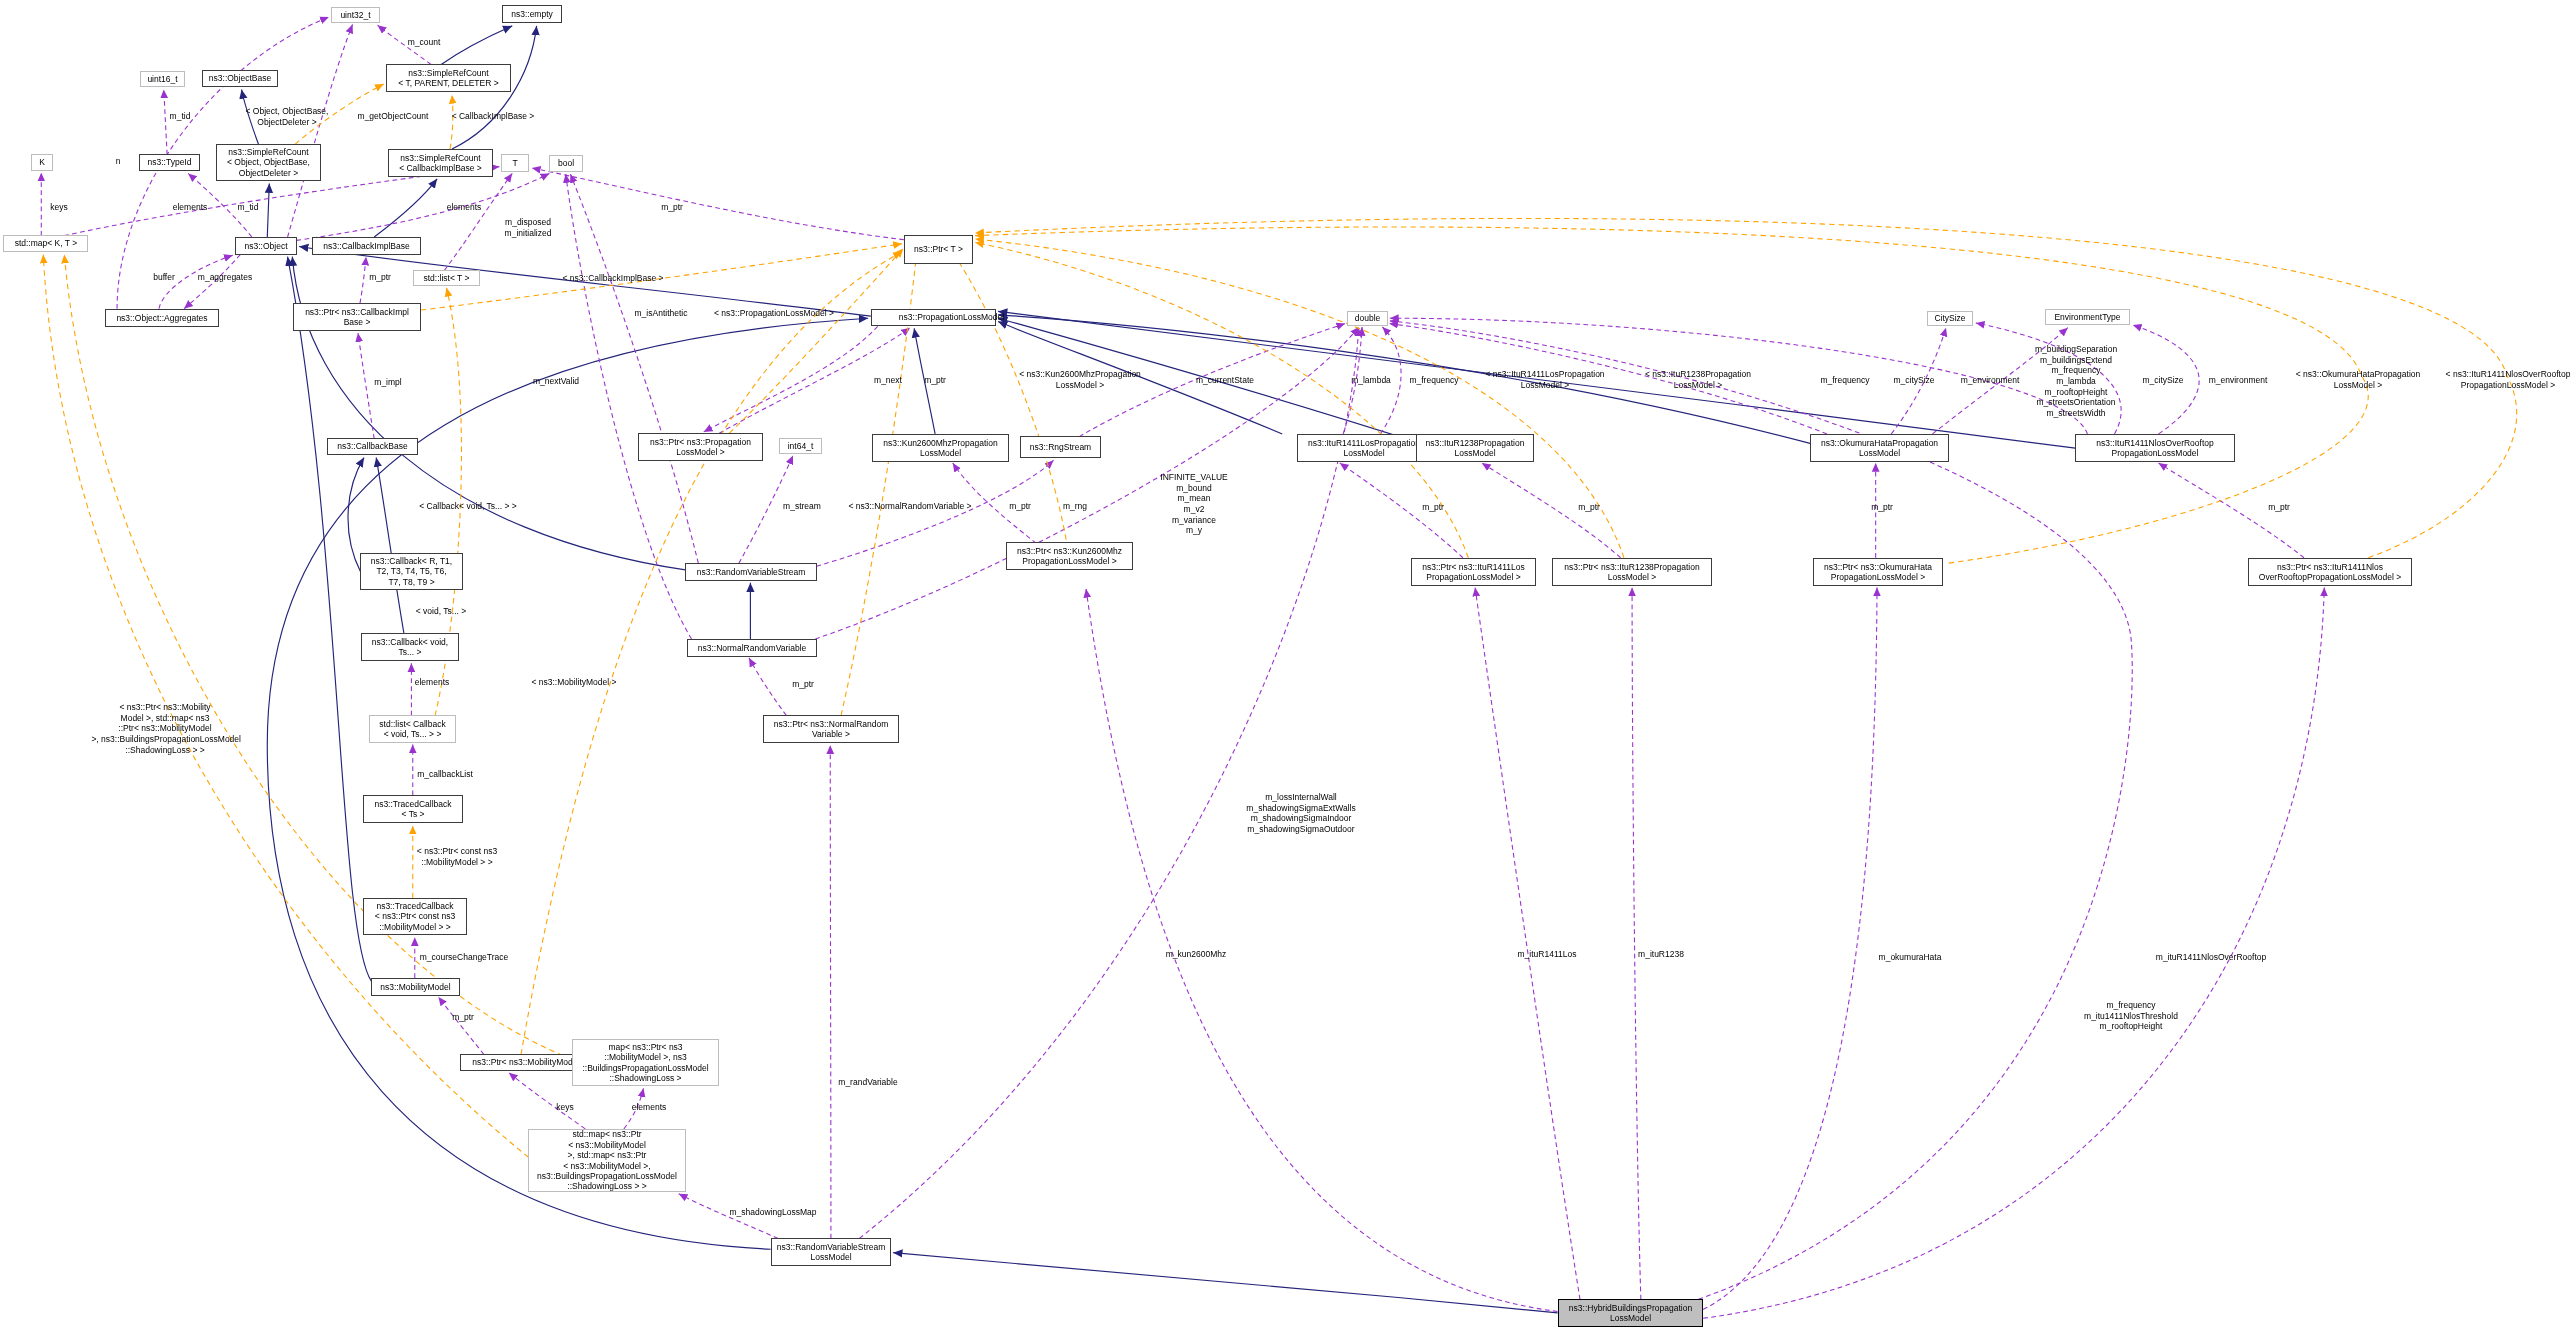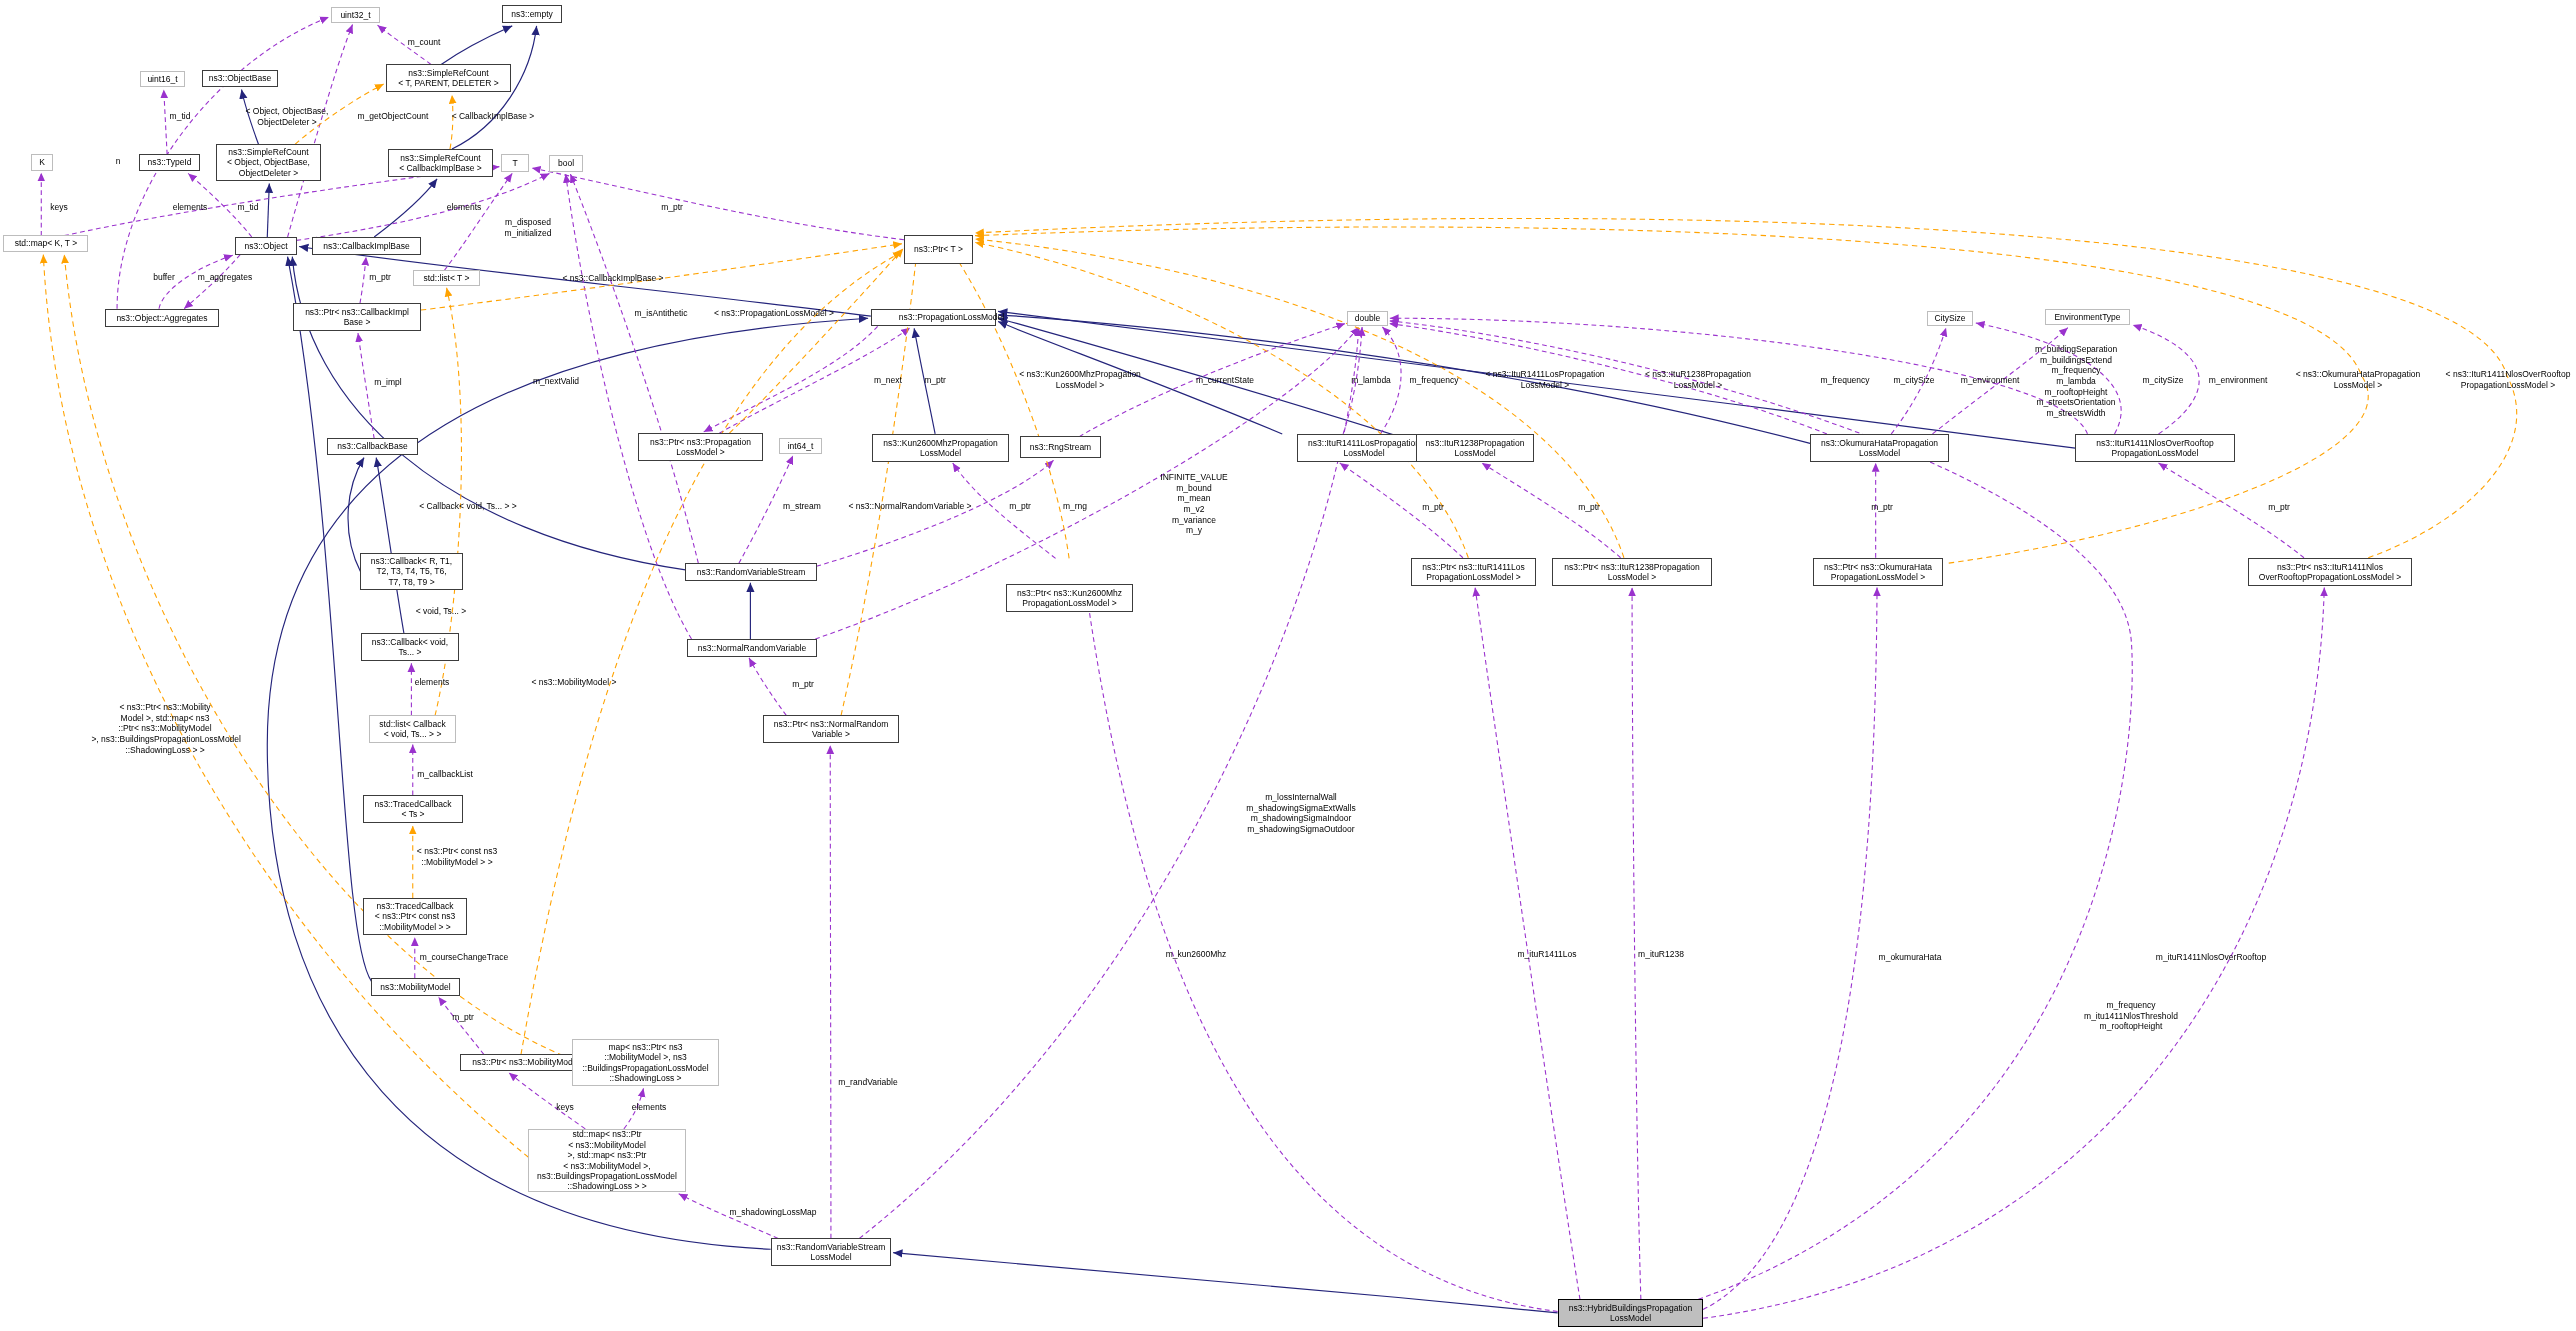--- a/index.html
+++ b/index.html
@@ -228,21 +228,21 @@
         <div>PropagationLossModel</div>
       </div>
       <div class="node cls2" style="left: 360px; top: 553px; width: 103px; height: 37px;">
         <div>ns3::Callback&lt; R, T1,</div>
         <div>T2, T3, T4, T5, T6,</div>
         <div>T7, T8, T9 &gt;</div>
       </div>
       <div class="node cls2" style="left: 685px; top: 563px; width: 132px; height: 17.6px;">
         <div>ns3::RandomVariableStream</div>
       </div>
-      <div class="node cls" style="left: 1006px; top: 584px; width: 127px; height: 28px;">
+      <div class="node cls" style="left: 1006px; top: 542px; width: 127px; height: 28px;">
         <div>ns3::Ptr&lt; ns3::Kun2600Mhz</div>
         <div>PropagationLossModel &gt;</div>
       </div>
       <div class="node cls" style="left: 361px; top: 633px; width: 98px; height: 28px;">
         <div>ns3::Callback&lt; void,</div>
         <div>Ts... &gt;</div>
       </div>
       <div class="node cls2" style="left: 687px; top: 639px; width: 130px; height: 17.6px;">
         <div>ns3::NormalRandomVariable</div>
       </div>

